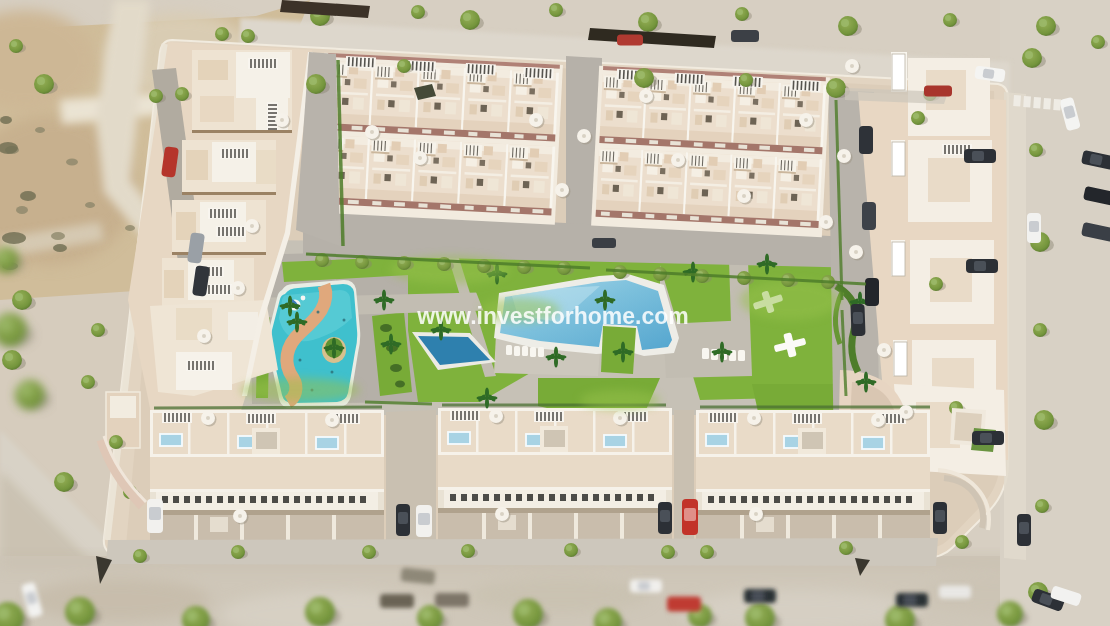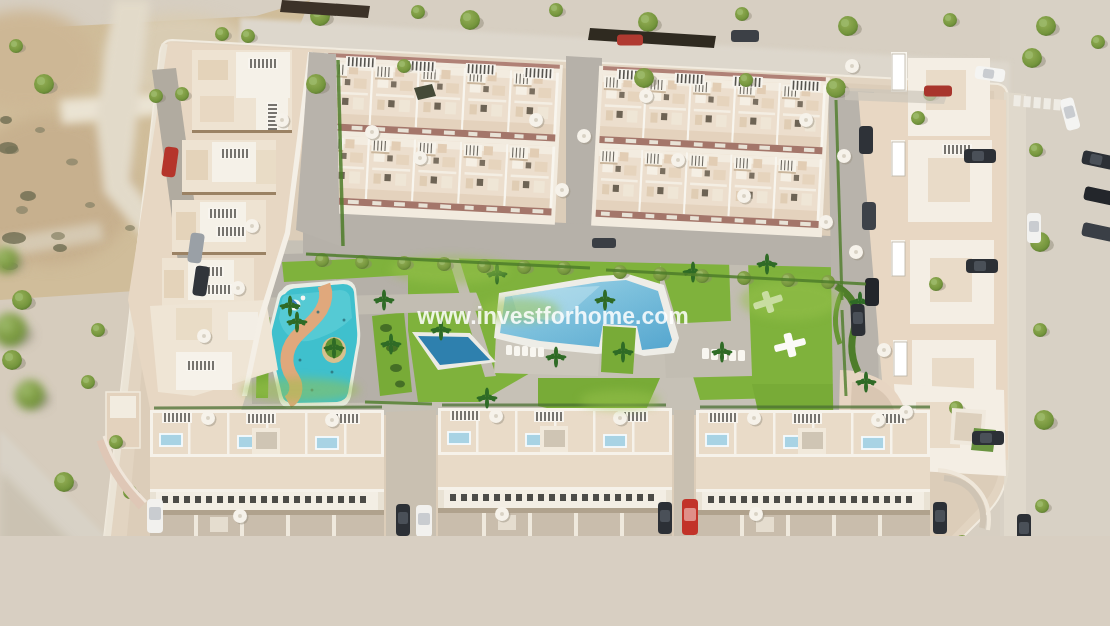--- a/index.html
+++ b/index.html
@@ -1,16 +1,16 @@
 <!DOCTYPE html>
 <html><head>
 <meta charset="utf-8">
 <style>
   html,body{margin:0;padding:0;background:#d8cfc2;}
-  .wrap{width:1110px;height:536px;overflow:hidden;position:relative;font-family:"Liberation Sans",sans-serif;}
+  .wrap{width:1110px;height:626px;overflow:hidden;position:relative;font-family:"Liberation Sans",sans-serif;}
 </style>
 </head>
 <body>
 <div class="wrap">
 <svg width="1110" height="626" viewBox="0 0 1110 626" xmlns="http://www.w3.org/2000/svg">
 <defs>
   <filter id="b2">
           <feGaussianBlur stdDeviation="2"></feGaussianBlur>
         </filter>
   <filter id="b4">

